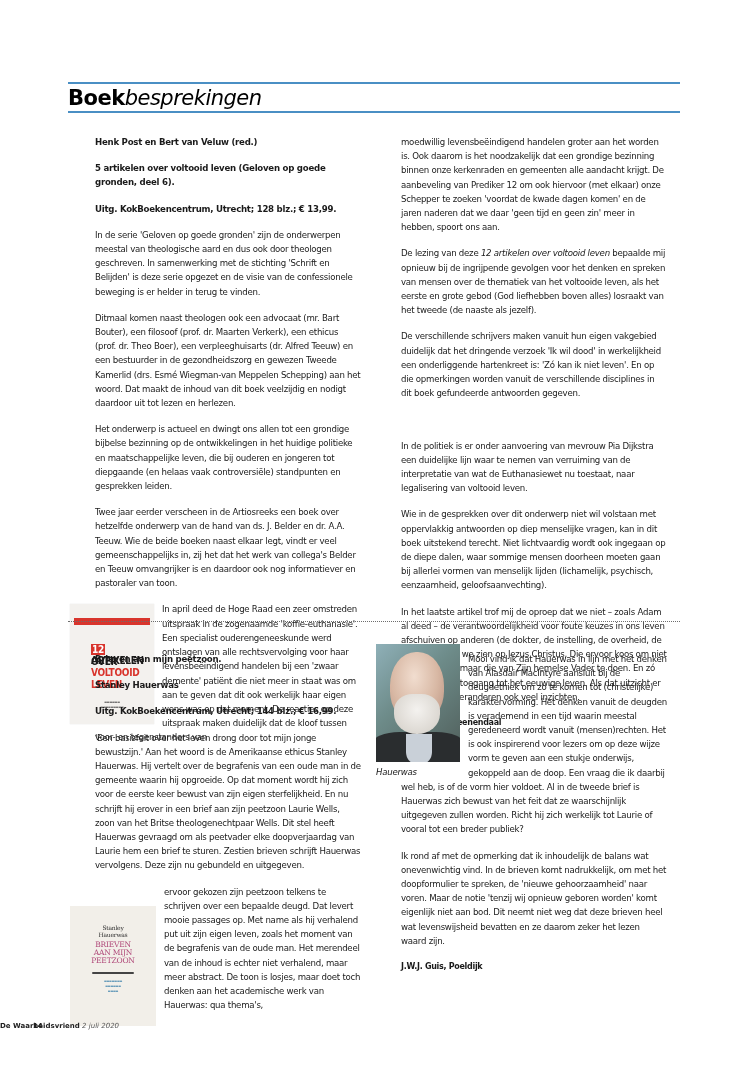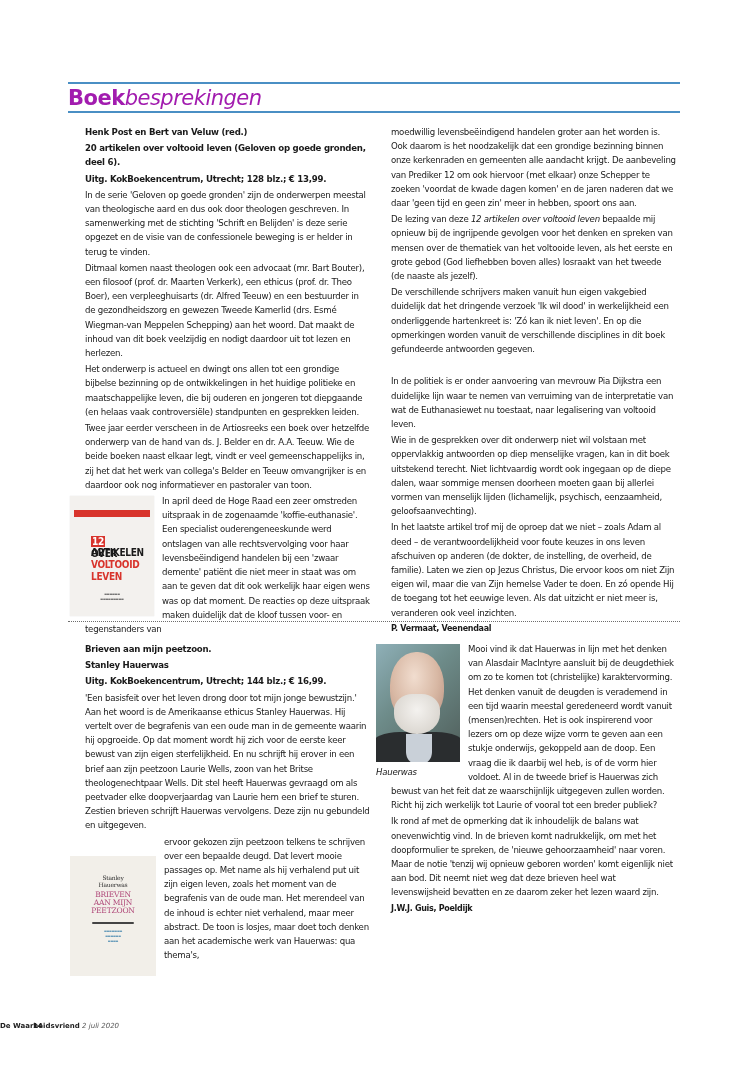--- a/index.html
+++ b/index.html
@@ -2,26 +2,26 @@
 <html><head>
 <meta charset="utf-8">
 <style>
   html, body { margin: 0; padding: 0; background: #ffffff; }
   body { width: 738px; height: 1068px; position: relative; overflow: hidden;
          font-family: "DejaVu Sans", sans-serif; color: #1a1a1a; }
   .rule { position: absolute; left: 68px; width: 612px; height: 2px; background: #4a8fc4; }
   .rule.top { top: 82px; }
   .rule.bottom { top: 111px; }
   .section-title { position: absolute; left: 68px; top: 86px; margin: 0; font-size: 21px; line-height: 24px;
-                   font-family: "DejaVu Sans", sans-serif; color: #a21caf; letter-spacing: -0.5px; }
+                   font-family: "DejaVu Sans", sans-serif; color: #000000; letter-spacing: -0.5px; }
   .section-title .bold { font-weight: bold; }
   .section-title .ital { font-style: italic; font-weight: normal; }
 
   .col { position: absolute; width: 303px; font-size: 8.6px; line-height: 14.2px; letter-spacing: -0.25px; }
-  .col p { margin: 2px; padding-left: 13px; }
+  .col p { margin: 12px; padding-left: 13px; }
   .col .b { font-weight: bold; }
   .col .gap { height: 14.2px; }
   .sig { font-weight: bold; font-size: 8px; letter-spacing: -0.3px; }
 
   .c1 { left: 70px; top: 123px; }
   .c2 { left: 376px; top: 123px; }
   .c3 { left: 70px; top: 640px; }
   .c4 { left: 376px; top: 640px; }
 
   .float-left { float: left; margin-right: 8px; }
@@ -63,21 +63,21 @@
 </style>
 </head>
 <body>
 
 <div class="rule top"></div>
 <h1 class="section-title"><span class="bold">Boek</span><span class="ital">besprekingen</span></h1>
 <div class="rule bottom"></div>
 
 <div class="col c1">
   <p class="b">Henk Post en Bert van Veluw (red.)</p>
-  <p class="b">20 artikelen over voltooid leven (Geloven op goede gronden, deel 6).</p>
+  <p class="b">5 artikelen over voltooid leven (Geloven op goede gronden, deel 6).</p>
   <p class="b">Uitg. KokBoekencentrum, Utrecht; 128 blz.; € 13,99.</p>
   <p>In de serie 'Geloven op goede gronden' zijn de onderwerpen meestal van theologische aard en dus ook door theologen geschreven. In samenwerking met de stichting 'Schrift en Belijden' is deze serie opgezet en de visie van de confessionele beweging is er helder in terug te vinden.</p>
   <p>Ditmaal komen naast theologen ook een advocaat (mr. Bart Bouter), een filosoof (prof. dr. Maarten Verkerk), een ethicus (prof. dr. Theo Boer), een verpleeghuisarts (dr. Alfred Teeuw) en een bestuurder in de gezondheidszorg en gewezen Tweede Kamerlid (drs. Esmé Wiegman-van Meppelen Schepping) aan het woord. Dat maakt de inhoud van dit boek veelzijdig en nodigt daardoor uit tot lezen en herlezen.</p>
   <p>Het onderwerp is actueel en dwingt ons allen tot een grondige bijbelse bezinning op de ontwikkelingen in het huidige politieke en maatschappelijke leven, die bij ouderen en jongeren tot diepgaande (en helaas vaak controversiële) standpunten en gesprekken leiden.</p>
   <p>Twee jaar eerder verscheen in de Artiosreeks een boek over hetzelfde onderwerp van de hand van ds. J. Belder en dr. A.A. Teeuw. Wie de beide boeken naast elkaar legt, vindt er veel gemeenschappelijks in, zij het dat het werk van collega's Belder en Teeuw omvangrijker is en daardoor ook nog informatiever en pastoraler van toon.</p>
   <div class="float-left">
     <div class="cover1">
       <div class="band"></div>
       <div class="t" style="top:40px;"><span class="num">12</span> <span>ARTIKELEN</span></div>
       <div class="t" style="top:52px;"><span>OVER</span> <span class="red">VOLTOOID</span></div>

